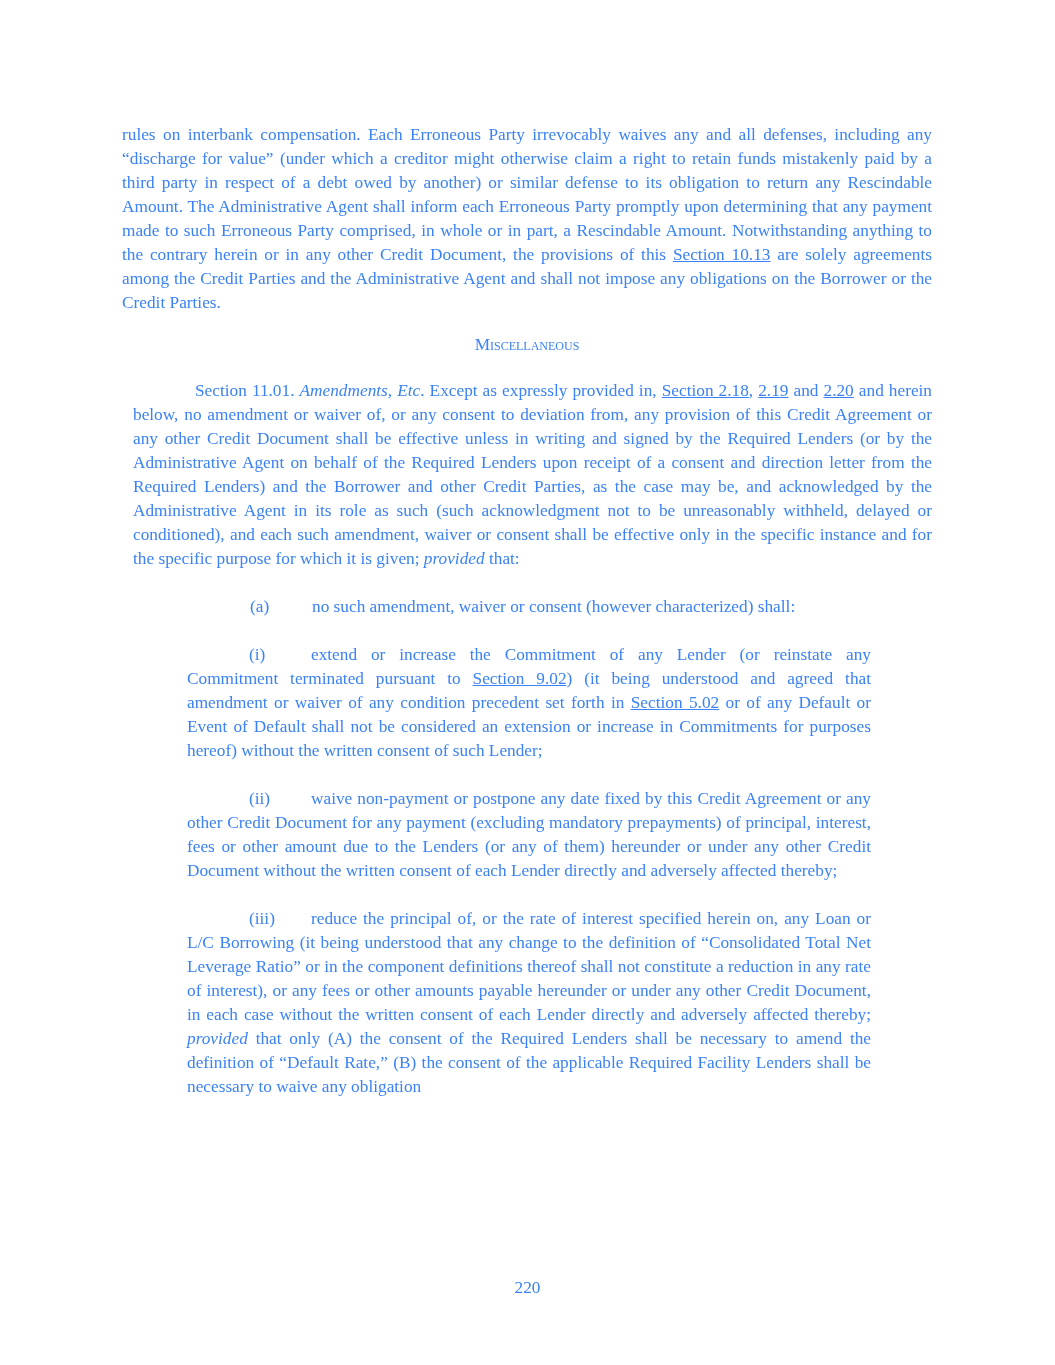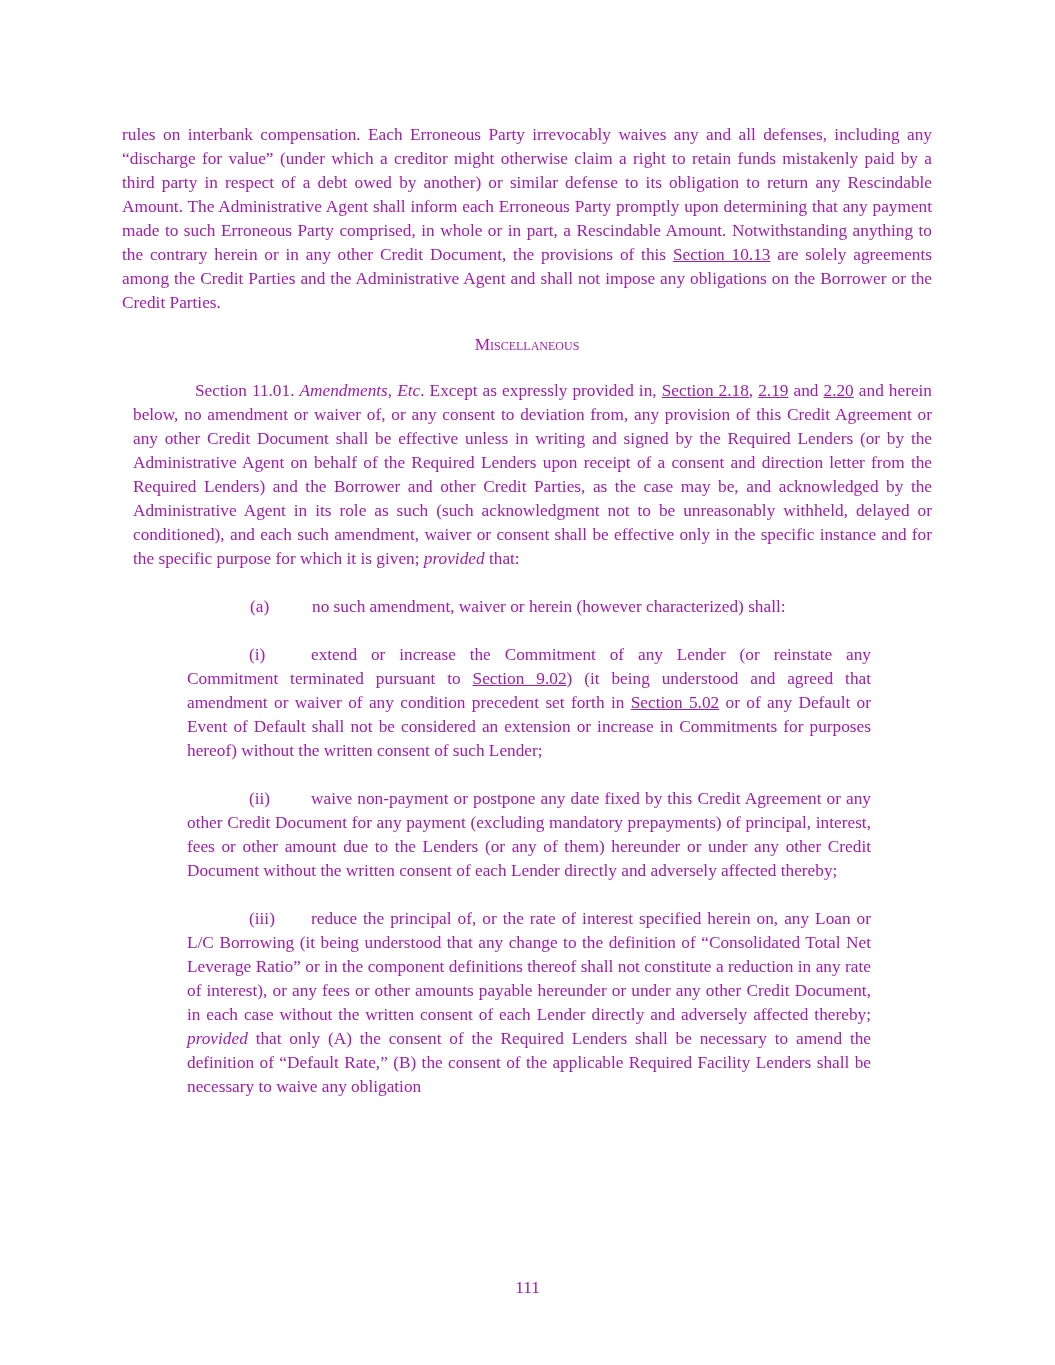--- a/index.html
+++ b/index.html
@@ -5,21 +5,21 @@
   html, body {
     margin: 0;
     padding: 0;
     background: #ffffff;
   }
   .page {
     position: relative;
     width: 1055px;
     height: 1365px;
     background: #ffffff;
-    color: #a21caf;
+    color: #3b82f6;
     font-family: "Liberation Serif", serif;
     font-size: 17.3px;
     line-height: 24px;
     overflow: hidden;
   }
   .content {
     position: absolute;
     left: 122px;
     top: 123px;
     width: 810px;
@@ -78,24 +78,24 @@
   <div class="content">
 
     <p class="para-first"><span>rules on interbank compensation. Each Erroneous Party irrevocably waives any and all defenses, including any “discharge for value” (under which a creditor might otherwise claim a right to retain funds mistakenly paid by a third party in respect of a debt owed by another) or similar defense to its obligation to return any Rescindable Amount.  The Administrative Agent shall inform each Erroneous Party promptly upon determining that any payment made to such Erroneous Party comprised, in whole or in part, a Rescindable Amount.  Notwithstanding anything to the contrary herein or in any other Credit Document, the provisions of this </span><span class="u">Section 10.13</span><span> are solely agreements among the Credit Parties and the Administrative Agent and shall not impose any obligations on the Borrower or the Credit Parties.</span></p>
 
     <div class="heading">
       <span class="subtitle-line">Miscellaneous</span>
     </div>
 
     <p class="section-para"><span>Section 11.01.  </span><span class="i">Amendments, Etc</span><span>.  Except as expressly provided in, </span><span class="u">Section 2.18</span><span>, </span><span class="u">2.19</span><span> and </span><span class="u">2.20</span><span> and herein below, no amendment or waiver of, or any consent to deviation from, any provision of this Credit Agreement or any other Credit Document shall be effective unless in writing and signed by the Required Lenders (or by the Administrative Agent on behalf of the Required Lenders upon receipt of a consent and direction letter from the Required Lenders) and the Borrower and other Credit Parties, as the case may be, and acknowledged by the Administrative Agent in its role as such (such acknowledgment not to be unreasonably withheld, delayed or conditioned), and each such amendment, waiver or consent shall be effective only in the specific instance and for the specific purpose for which it is given; </span><span class="i">provided</span><span> that:</span></p>
 
-    <p class="clause-level-1"><span class="marker">(a)</span><span><span>no such amendment, waiver or herein (however characterized) shall:</span></span></p>
+    <p class="clause-level-1"><span class="marker">(a)</span><span><span>no such amendment, waiver or consent (however characterized) shall:</span></span></p>
 
     <p class="clause-level-2"><span class="marker">(i)</span><span><span>extend or increase the Commitment of any Lender (or reinstate any Commitment terminated pursuant to </span><span class="u">Section 9.02</span><span>) (it being understood and agreed that amendment or waiver of any condition precedent set forth in </span><span class="u">Section 5.02</span><span> or of any Default or Event of Default shall not be considered an extension or increase in Commitments for purposes hereof) without the written consent of such Lender;</span></span></p>
 
     <p class="clause-level-2"><span class="marker">(ii)</span><span><span>waive non-payment or postpone any date fixed by this Credit Agreement or any other Credit Document for any payment (excluding mandatory prepayments) of principal, interest, fees or other amount due to the Lenders (or any of them) hereunder or under any other Credit Document without the written consent of each Lender directly and adversely affected thereby;</span></span></p>
 
     <p class="clause-level-2"><span class="marker">(iii)</span><span><span>reduce the principal of, or the rate of interest specified herein on, any Loan or L/C Borrowing (it being understood that any change to the definition of “Consolidated Total Net Leverage Ratio” or in the component definitions thereof shall not constitute a reduction in any rate of interest), or any fees or other amounts payable hereunder or under any other Credit Document, in each case without the written consent of each Lender directly and adversely affected thereby; </span><span class="i">provided</span><span> that only (A) the consent of the Required Lenders shall be necessary to amend the definition of “Default Rate,” (B) the consent of the applicable Required Facility Lenders shall be necessary to waive any obligation</span></span></p>
 
   </div>
 
-  <div class="footer">111</div>
+  <div class="footer">220</div>
 </div>
 
 </body></html>

